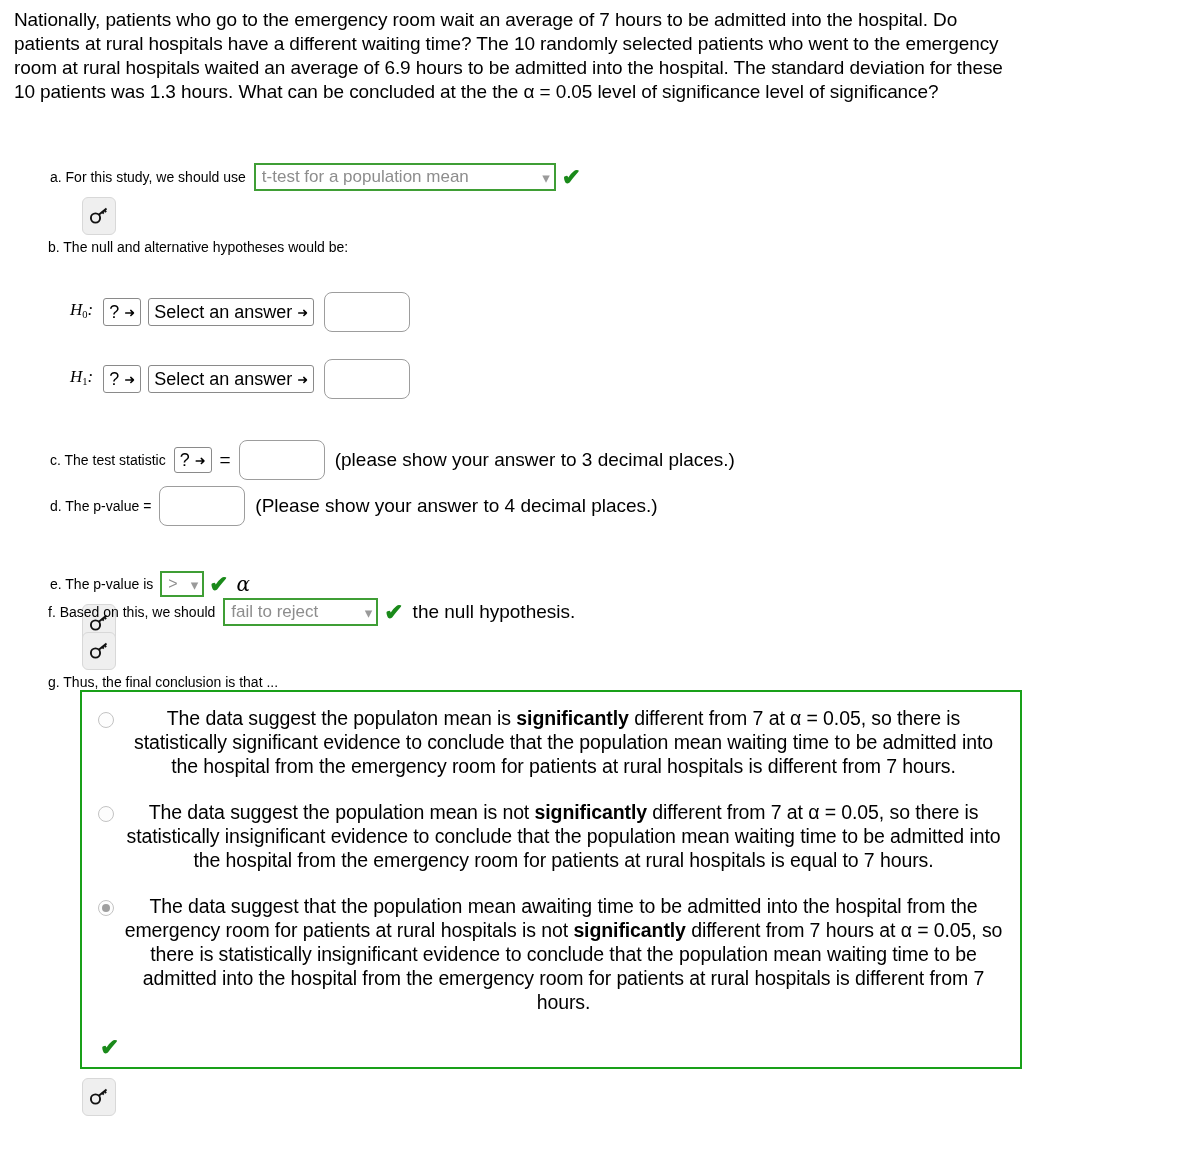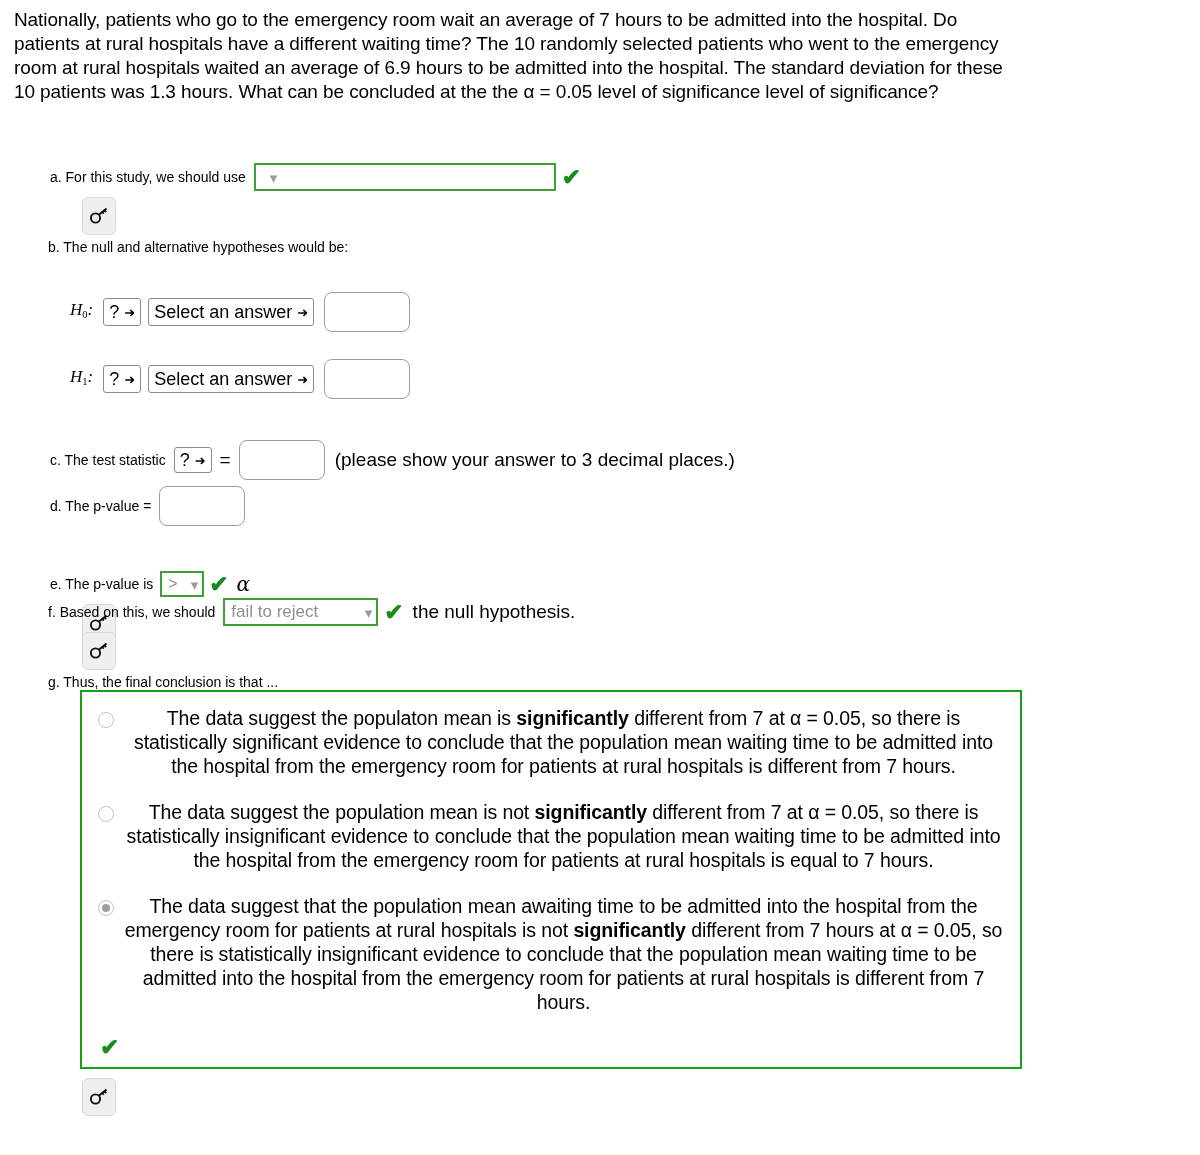--- a/index.html
+++ b/index.html
@@ -189,20 +189,21 @@
 </style>
 </head>
 <body>
 
 <div class="intro">Nationally, patients who go to the emergency room wait an average of 7 hours to be admitted into the hospital. Do patients at rural hospitals have a different waiting time? The 10 randomly selected patients who went to the emergency room at rural hospitals waited an average of 6.9 hours to be admitted into the hospital. The standard deviation for these 10 patients was 1.3 hours. What can be concluded at the the α = 0.05 level of significance level of significance?</div>
 
 <div class="qblock" style="left:50px; top:163px;">
   <div class="qrow">
     <span class="qlabel">a. For this study, we should use</span>
     <span class="gselect" style="width:302px; margin-left:8px;">
+      <span class="gs-text">t-test for a population mean</span>
       <span class="chev">▾</span>
     </span>
     <span class="gcheck" style="margin-left:6px;">✔</span>
   </div>
   <div style="margin-top:6px; margin-left:32px;">
     <span class="keybtn">
       <svg width="20" height="18" viewBox="0 0 20 18">
         <circle cx="6.5" cy="11" r="4.6" fill="none" stroke="#111" stroke-width="1.9"></circle>
         <line x1="9.8" y1="7.8" x2="17.5" y2="1.6" stroke="#111" stroke-width="1.9"></line>
         <line x1="15.3" y1="3.3" x2="17.2" y2="5.0" stroke="#111" stroke-width="1.9"></line>
@@ -260,20 +261,21 @@
     <span style="margin-left:8px;">=</span>
     <span class="tbox" style="margin-left:8px;"></span>
     <span style="margin-left:10px;">(please show your answer to 3 decimal places.)</span>
   </div>
 </div>
 
 <div class="qblock" style="left:50px; top:486px;">
   <div class="qrow">
     <span class="qlabel">d. The p-value =</span>
     <span class="tbox" style="margin-left:8px;"></span>
+    <span style="margin-left:10px;">(Please show your answer to 4 decimal places.)</span>
   </div>
 </div>
 
 <div class="qblock" style="left:50px; top:527px;margin-top:44px;">
   <div class="qrow">
     <span class="qlabel">e. The p-value is</span>
     <span class="gselect" style="width:44px; height:26px; margin-left:7px; font-size:16px;">
       <span class="gs-text">&gt;</span>
       <span class="chev" style="margin-left:3px;">▾</span>
     </span>

